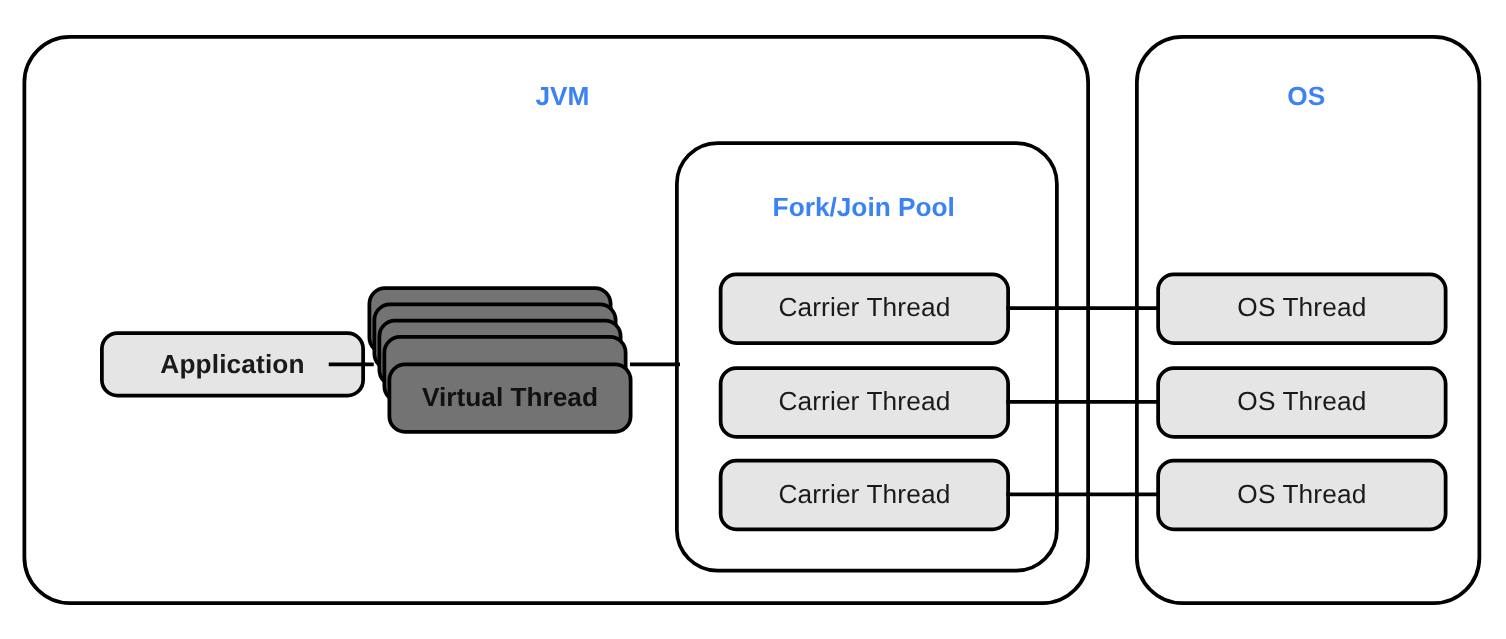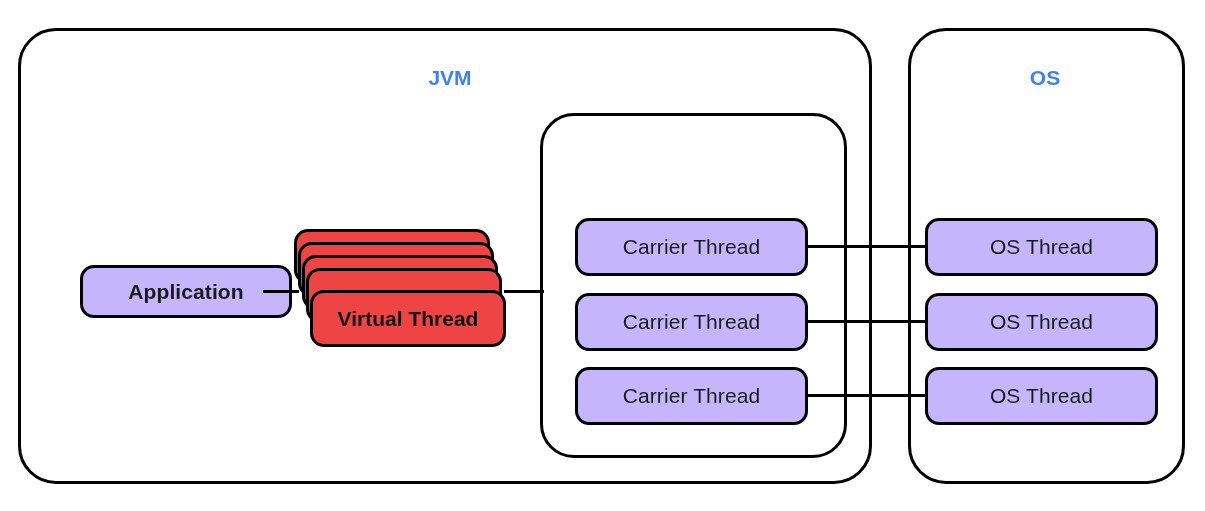--- a/index.html
+++ b/index.html
@@ -27,21 +27,21 @@
     box-sizing: border-box;
     border: 3px solid #000000;
     border-radius: 38px;
     background: transparent;
   }
   .node-box {
     position: absolute;
     box-sizing: border-box;
     border: 3px solid #000000;
     border-radius: 14px;
-    background: #c4b5fd;
+    background: #e5e5e5;
     display: flex;
     align-items: center;
     justify-content: center;
   }
   .node-label {
     font-size: 21px;
     color: #1a1a1a;
     letter-spacing: 0.1px;
     white-space: nowrap;
   }
@@ -62,21 +62,21 @@
 
   
   #virtual-thread-stack {
     position: absolute;
   }
   .vt-layer {
     position: absolute;
     box-sizing: border-box;
     border: 3px solid #000000;
     border-radius: 14px;
-    background: #ef4444;
+    background: #737373;
   }
   .vt-layer.front {
     display: flex;
     align-items: center;
     justify-content: center;
   }
   .vt-label {
     font-size: 21px;
     font-weight: bold;
     color: #111111;
@@ -95,20 +95,21 @@
 
 <div id="canvas">
 
   <div class="container-box" id="jvm-container" style="left:18px; top:28px; width:854px; height:456px;"></div>
   <div class="container-title" id="jvm-title" style="left:450px; top:66px;">JVM</div>
 
   <div class="container-box" id="os-container" style="left:908px; top:28px; width:277px; height:456px;"></div>
   <div class="container-title" id="os-title" style="left:1045px; top:66px;">OS</div>
 
   <div class="container-box" id="fjp-container" style="left:540px; top:113px; width:307px; height:345px; border-radius:34px;"></div>
+  <div class="container-title" id="fjp-title" style="left:691px; top:155px;">Fork/Join Pool</div>
 
   <div class="node-box" id="application-node" style="left:52px; top:265px; width:212px; height:53px;margin-left:28px;">
     <span class="node-label bold">Application</span>
   </div>
 
   <div class="connector" id="conn-app-vt" style="left:263px; top:290px; width:36px;"></div>
 
   <div id="virtual-thread-stack" style="left:0; top:0;">
     <div class="vt-layer" style="left:294px; top:229px; width:196px; height:55px;"></div>
     <div class="vt-layer" style="left:298px; top:242px; width:196px; height:55px;"></div>

